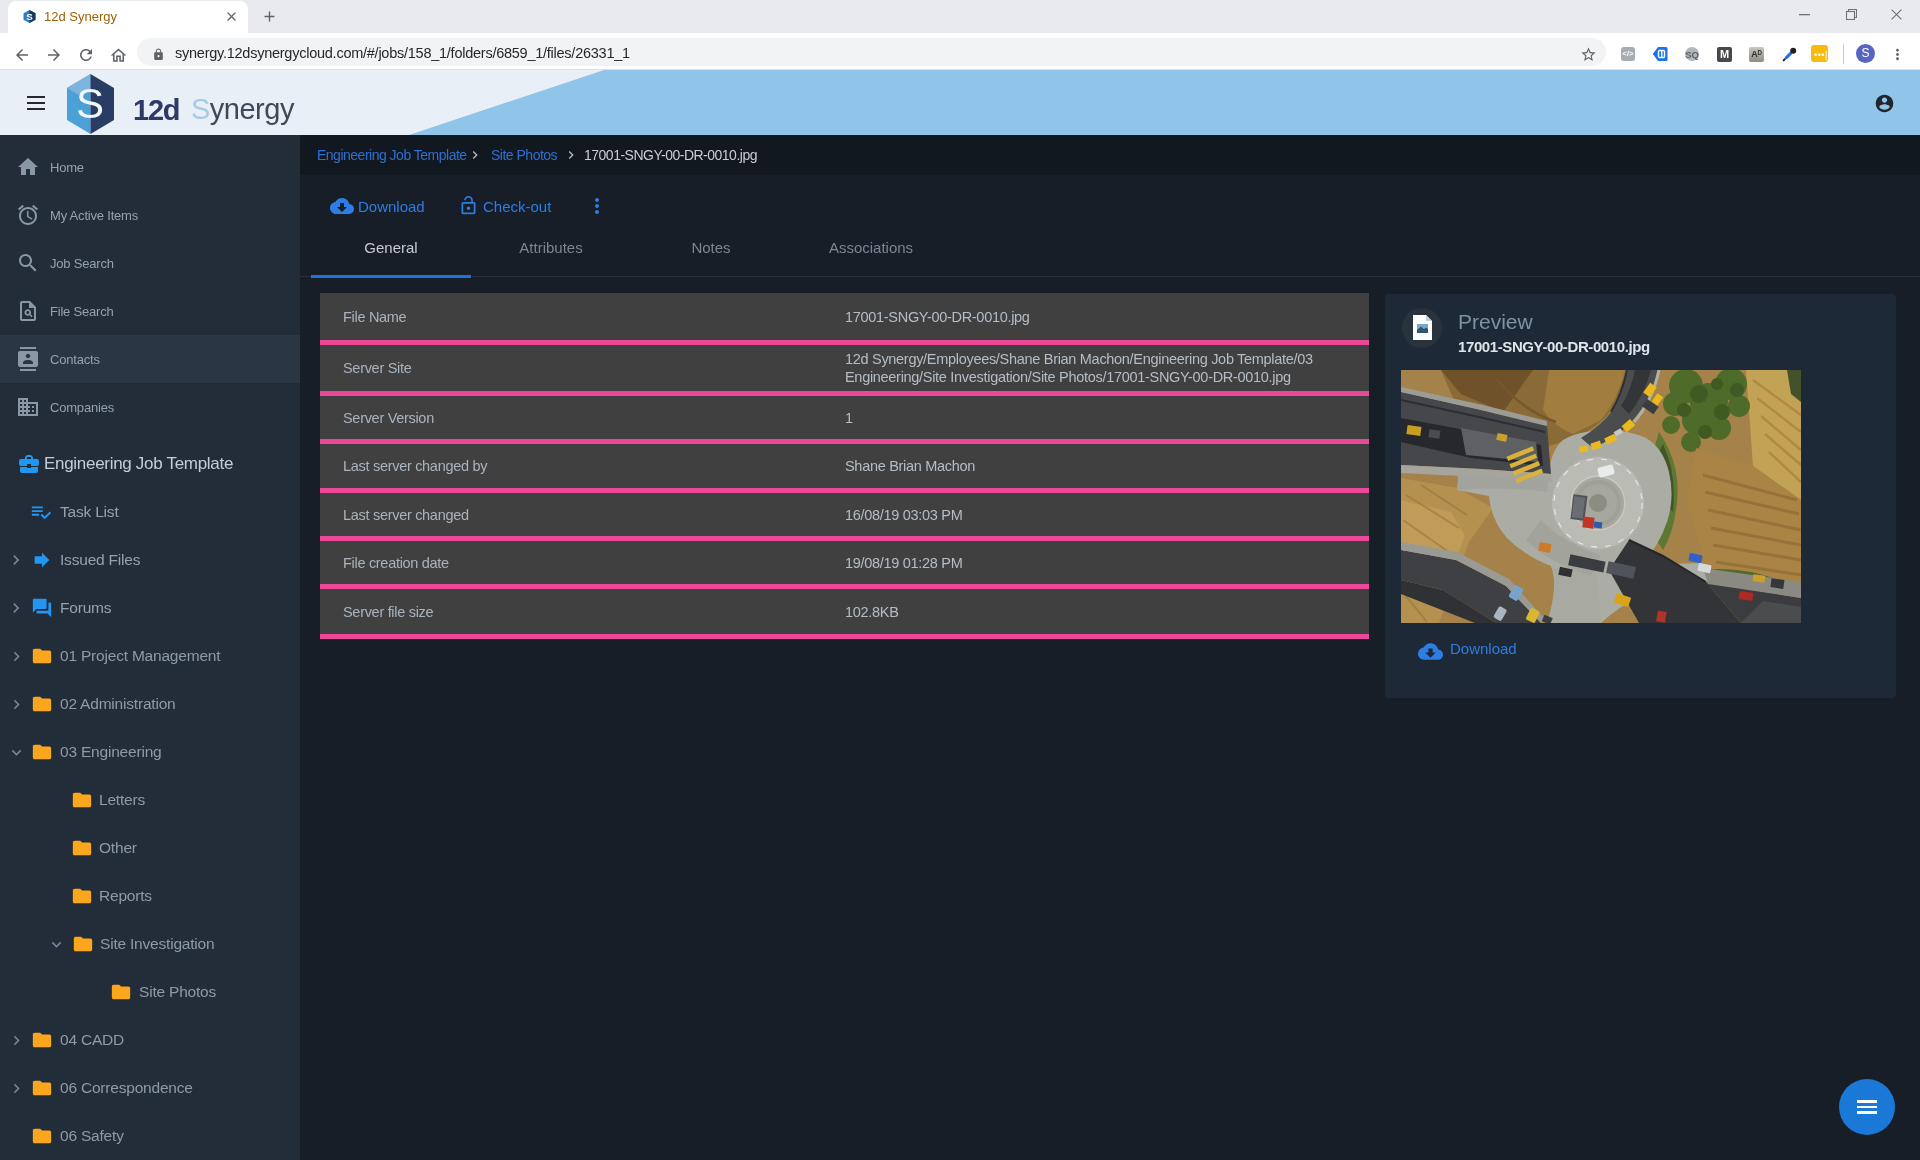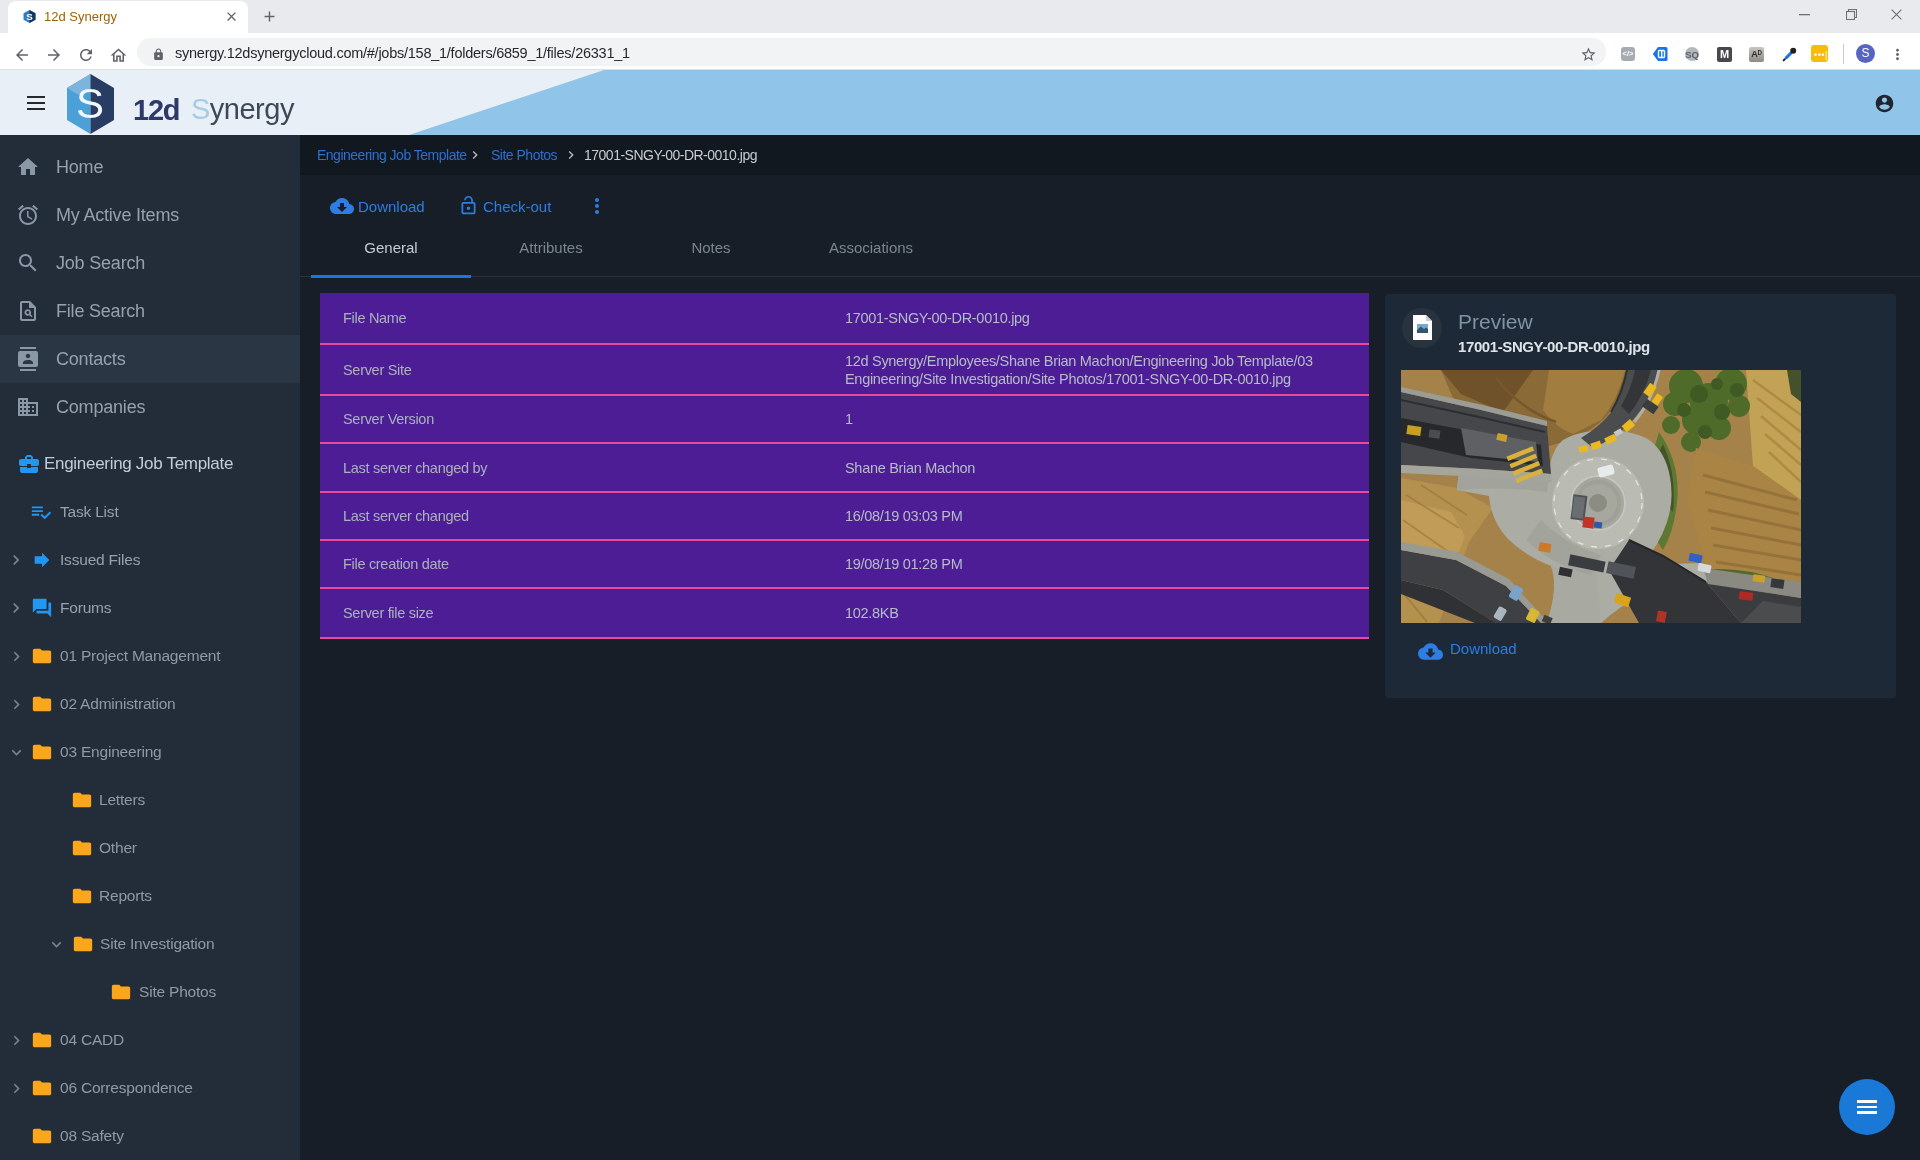--- a/index.html
+++ b/index.html
@@ -20,36 +20,36 @@
 
   
   #appheader { position:absolute; top:70px; left:0; width:1920px; height:65px; background:#e9eff7; overflow:hidden; }
   #logo12d { position:absolute; left:133px; top:24px; font-weight:bold; font-size:29px; color:#2d3a68; letter-spacing:-1.2px; }
   #logosyn { position:absolute; left:191px; top:23px; font-weight:300; font-size:29px; color:#3d4958; letter-spacing:-0.5px; }
 
   
   #sidebar { position:absolute; top:135px; left:0; width:300px; height:1025px; background:#232d39; }
   .nav { position:absolute; left:0; width:300px; height:48px; }
   .nav .ic { position:absolute; left:16px; top:12px; width:24px; height:24px; color:#8a97a4; }
-  .nav .t { position:absolute; left:56px; top:50%; transform:translateY(-50%); white-space:nowrap; color:#95a1ad; font-size:18px; letter-spacing:-0.2px; }
+  .nav .t { position:absolute; left:50px; top:50%; transform:translateY(-50%); white-space:nowrap; color:#95a1ad; font-size:13px; letter-spacing:-0.2px; }
   .chev { position:absolute; color:#78858f; }
   .fold { position:absolute; color:#fca61d; }
   .treet { position:absolute; transform:translateY(-50%); white-space:nowrap; color:#8e9aa6; font-size:15.5px; letter-spacing:-0.2px; }
 
   
   #content { position:absolute; top:135px; left:300px; width:1620px; height:1025px; background:#171e28; }
   #crumbbar { position:absolute; top:0; left:0; width:1620px; height:40px; background:#12181f; }
   .crumb { font-size:14px; letter-spacing:-0.5px; }
   #tabsline { position:absolute; top:141px; left:0; width:1620px; height:1px; background:#2a323c; }
   .apptab { position:absolute; top:92px; width:160px; height:42px; text-align:center; line-height:42px; font-size:15px; color:#7c868f; }
   .blue { color:#2d7de2; }
 
   
   #tbl { position:absolute; left:20px; top:158px; width:1049px; }
-  .trow { position:relative; width:100%; background:#4c1d95; border-bottom:2px solid #ec4899; color:#a9b3bd; font-size:14.5px; letter-spacing:-0.3px; }
+  .trow { position:relative; width:100%; background:#404040; border-bottom:5px solid #ec4899; color:#a9b3bd; font-size:14.5px; letter-spacing:-0.3px; }
   .trow .lab { position:absolute; left:23px; top:50%; transform:translateY(-50%); }
   .trow .val { position:absolute; left:525px; top:50%; transform:translateY(-50%); color:#b4bdc6; line-height:18px; white-space:nowrap; }
 
   
   #card { position:absolute; left:1085px; top:159px; width:511px; height:404px; background:#1d2936; border-radius:4px; }
 </style>
 </head>
 <body>
 <div id="page">
 
@@ -320,21 +320,21 @@
         </svg>
         <svg class="fold" style="left:31px;top:13px;width:22px;height:22px" viewBox="0 0 24 24">
           <use href="#i-folder" fill="currentColor"></use>
         </svg>
         <span class="treet" style="left:60px;top:50%">06 Correspondence</span>
       </div>
     <div class="nav" style="top:977px">
         <svg class="fold" style="left:31px;top:13px;width:22px;height:22px" viewBox="0 0 24 24">
           <use href="#i-folder" fill="currentColor"></use>
         </svg>
-        <span class="treet" style="left:60px;top:50%">08 Safety</span>
+        <span class="treet" style="left:60px;top:50%">06 Safety</span>
       </div>
   </div>
 
   <div class="abs" style="left:300px;top:135px;width:2px;height:1025px;background:#10151c"></div>
   <div id="content">
     <div id="crumbbar">
       <span class="crumb abs" style="left:17px;top:12px;color:#2e6fd2">Engineering Job Template</span>
       <svg class="abs" style="left:167px;top:12px" width="16" height="16" viewBox="0 0 24 24">
           <use href="#i-chr" fill="#b6bdc4"></use>
         </svg>

